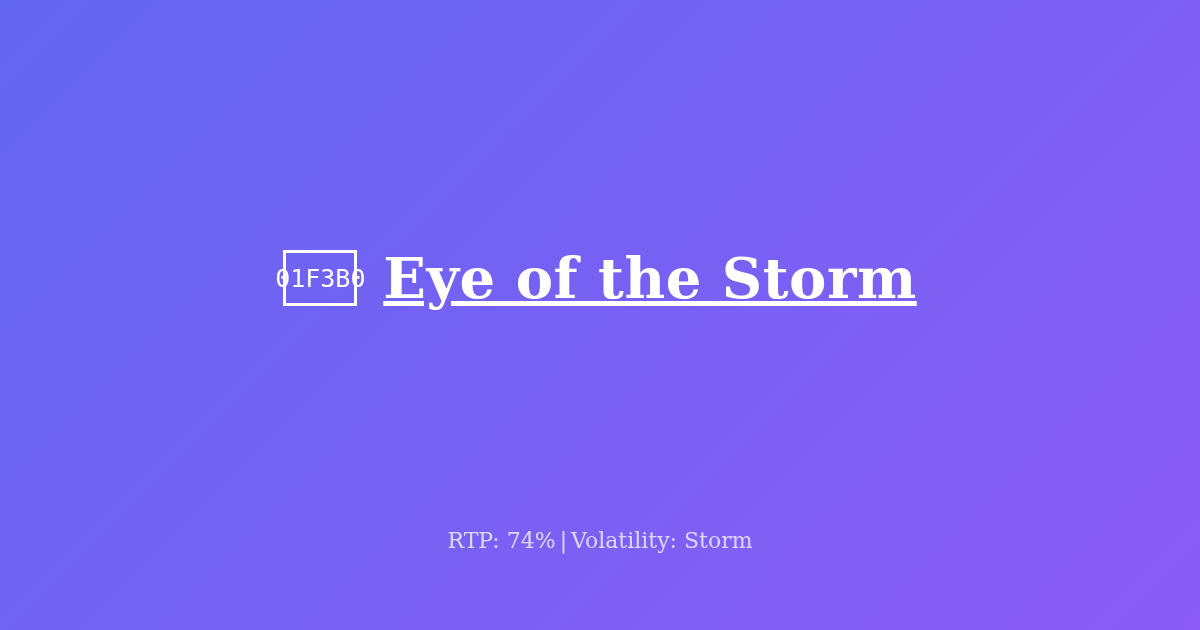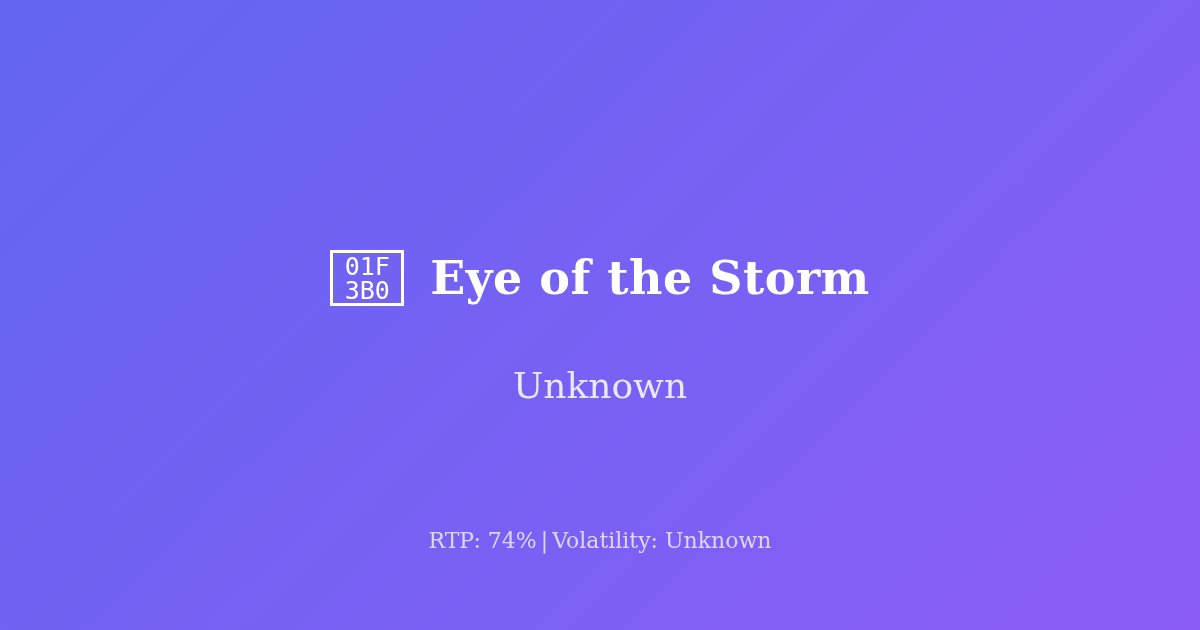--- a/index.html
+++ b/index.html
@@ -44,42 +44,43 @@
   }
 
   
   .tofu-glyph {
     box-sizing: border-box;
     width: 74px;
     height: 56px;
     flex: 0 0 auto;
     border: 3px solid #FFFFFF;
     display: flex;
-    flex-direction: column;
+    flex-direction: row;
     align-items: center;
     justify-content: center;
     padding: 1px 2px 0 2px;
     font-family: "DejaVu Sans Mono", "Liberation Mono", monospace;
     color: #FFFFFF;
   }
 
   .tofu-glyph .tofu-row {
     font-size: 25px;
     line-height: 24px;
     letter-spacing: 0px;
     font-weight: 400;
   }
 
   .og-title {
     font-family: "DejaVu Serif", "Liberation Serif", serif;
     font-weight: 700;
-    font-size: 46px;
+    font-size: 56px;
     line-height: 84px;
     color: #FFFFFF;
     letter-spacing: 0.5px;
+    text-decoration: underline;
   }
 
   
   .og-subtitle {
     position: absolute;
     left: 0;
     right: 0;
     top: 362px;
     text-align: center;
     font-family: "DejaVu Serif", "Liberation Serif", serif;
@@ -116,19 +117,18 @@
 
     <span class="tofu-glyph">
       <span class="tofu-row">01F</span>
       <span class="tofu-row">3B0</span>
     </span>
 
     <h1 class="og-title">Eye of the Storm</h1>
 
   </div>
 
-  <div class="og-subtitle">Unknown</div>
 
   <div class="og-footer">
-    <span>RTP: 74%</span><span class="meta-sep">|</span><span>Volatility: Unknown</span>
+    <span>RTP: 74%</span><span class="meta-sep">|</span><span>Volatility: Storm</span>
   </div>
 
 </div>
 
 </body></html>

